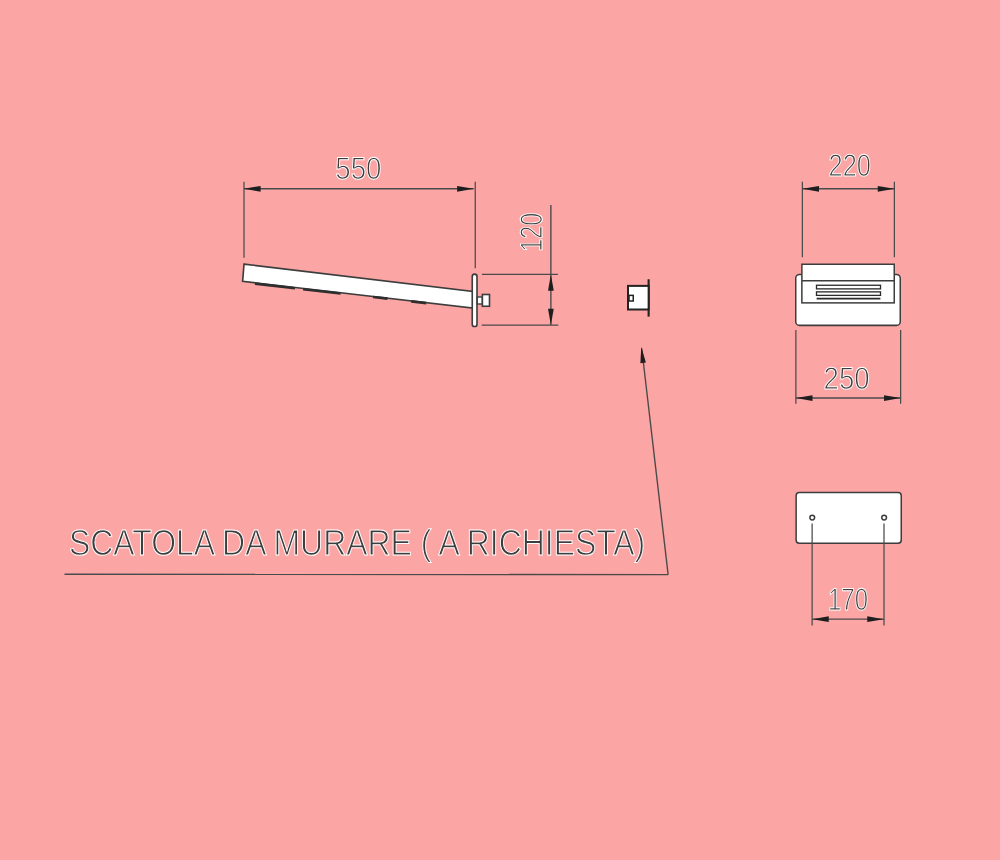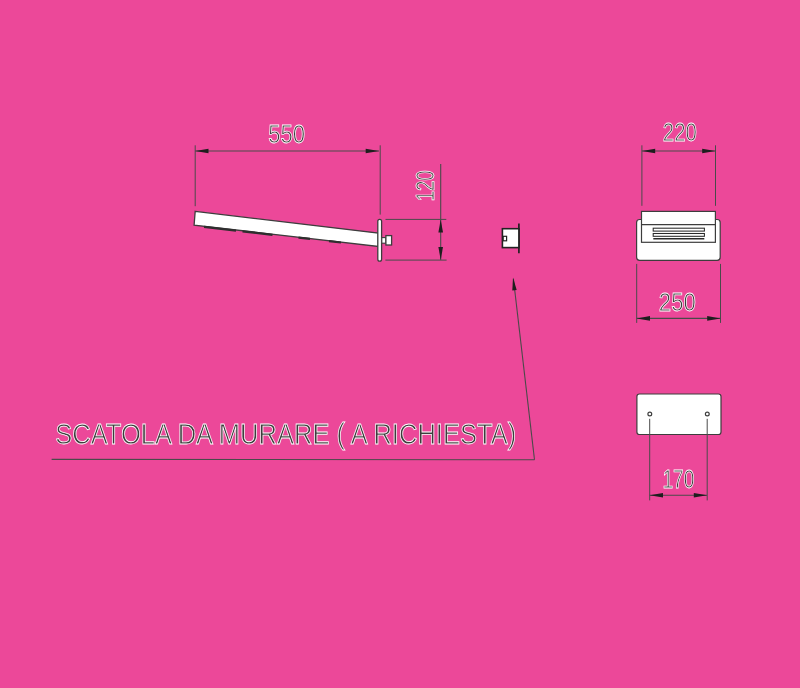--- a/index.html
+++ b/index.html
@@ -1,16 +1,16 @@
 <!DOCTYPE html>
 <html><head>
 <meta charset="utf-8">
 <style>
   html,body{margin:0;padding:0;background:#ffffff;}
-  .page{position:relative;width:800px;height:688px;background:#ec4899;overflow:hidden;will-change:transform;}
+  .page{position:relative;width:800px;height:688px;background:#fca5a5;overflow:hidden;will-change:transform;}
   svg{position:absolute;top:0;left:0;filter:blur(0.4px);}
   text{font-family:"Liberation Sans", sans-serif;fill:#3d3d3d;stroke:#ffffff;stroke-width:0.8;}
 </style>
 </head>
 <body>
 <div class="page">
 <svg width="800" height="688" viewBox="0 0 800 688">
 
 <polygon points="195.2,211.3 378.4,233.2 378.4,246.4 194.1,225.1" fill="#ffffff" stroke="#3d3d3d" stroke-width="1.3" stroke-linejoin="miter"></polygon>
 

